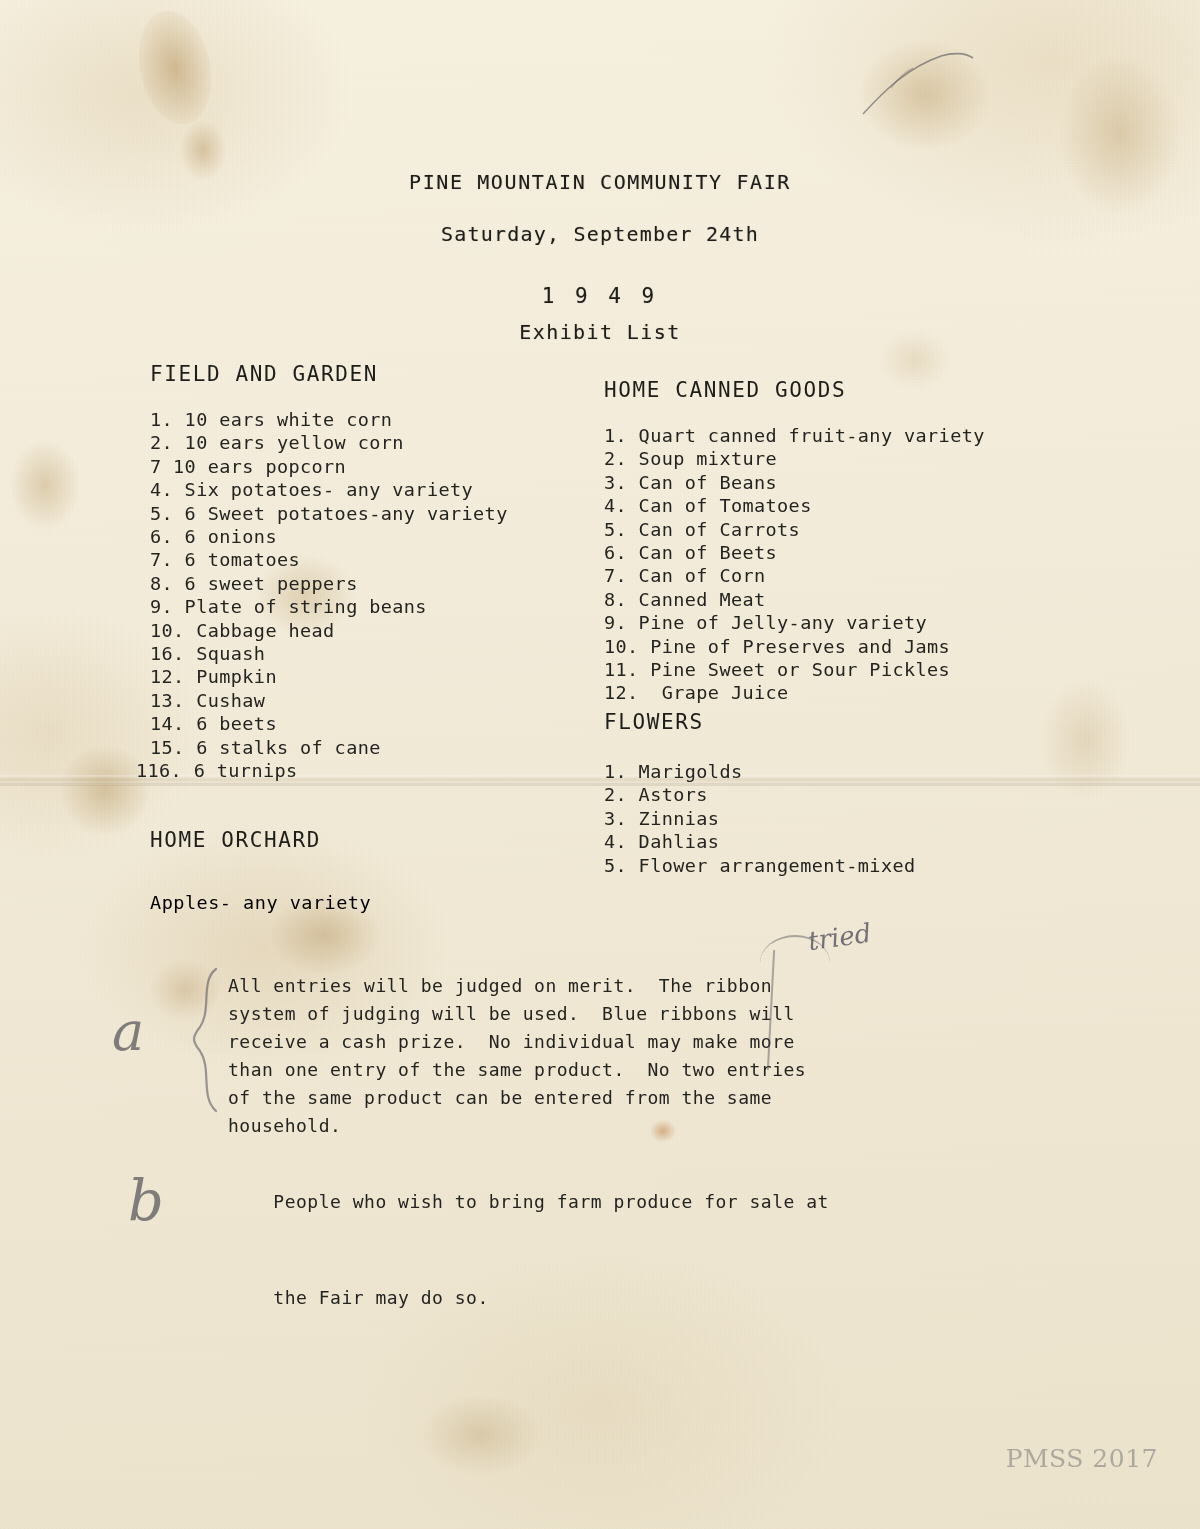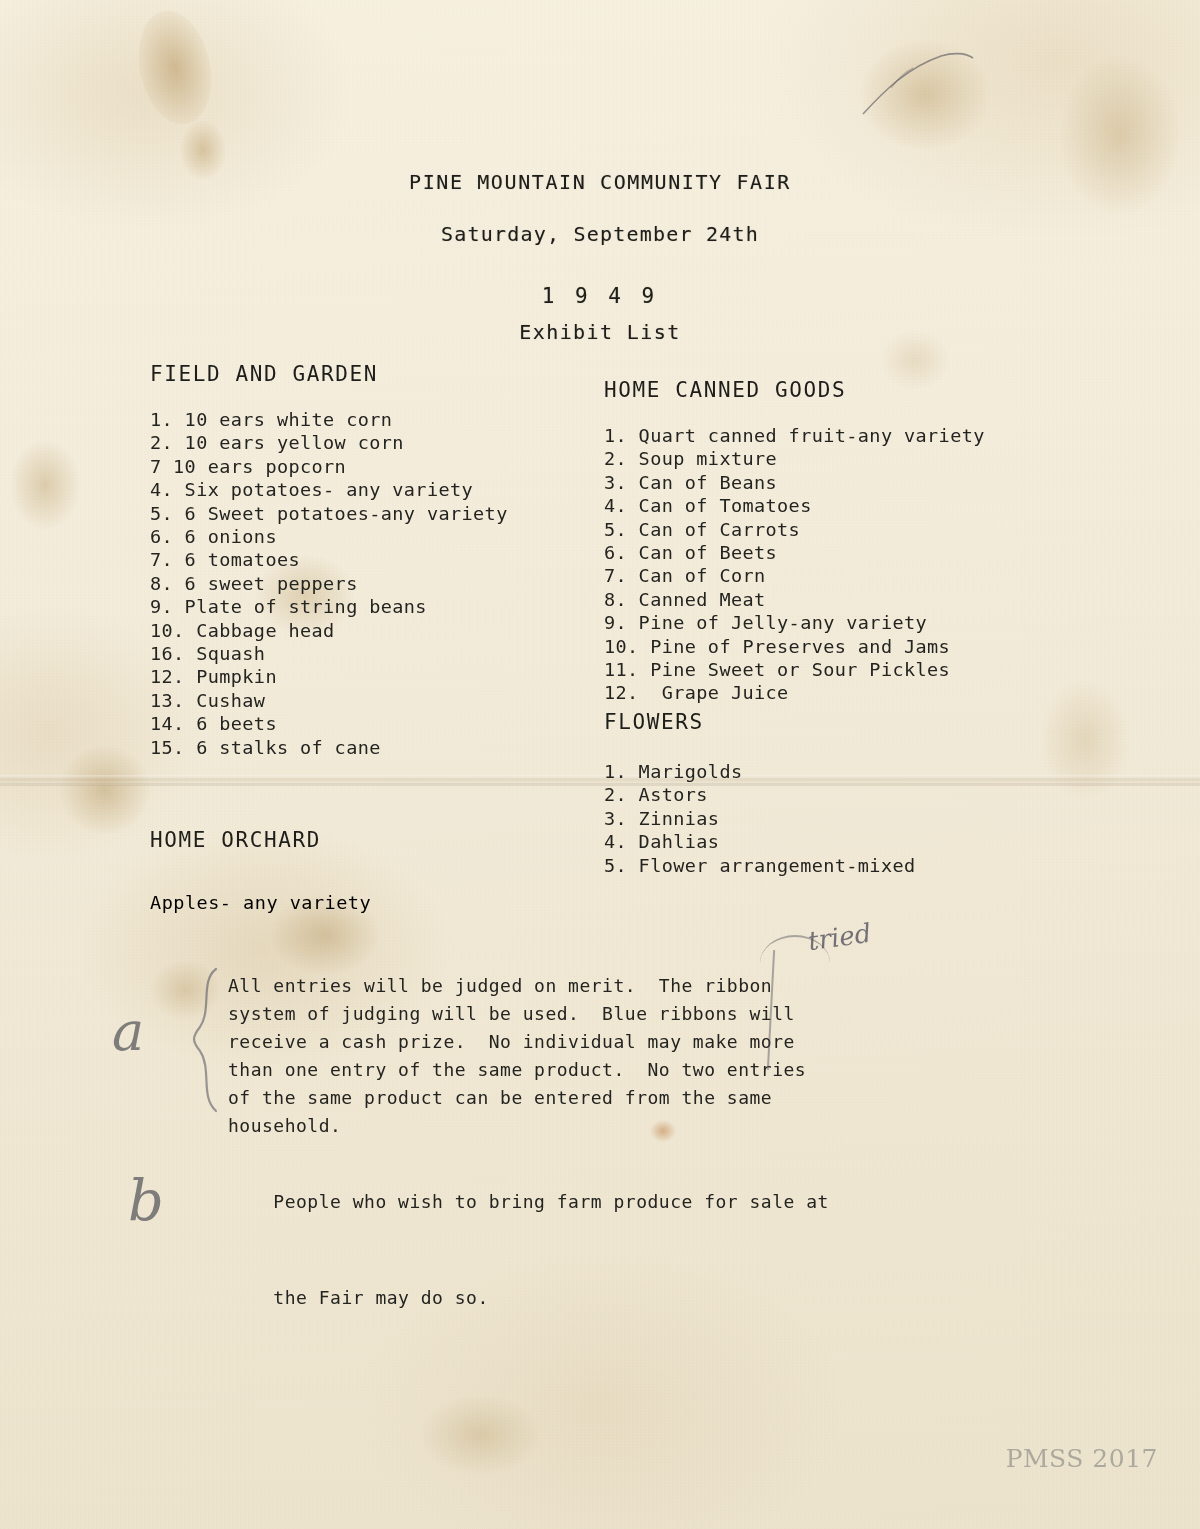--- a/index.html
+++ b/index.html
@@ -227,20 +227,21 @@
       <div class="item">6. 6 onions</div>
       <div class="item">7. 6 tomatoes</div>
       <div class="item">8. 6 sweet peppers</div>
       <div class="item">9. Plate of string beans</div>
       <div class="item">10. Cabbage head</div>
       <div class="item">16. Squash</div>
       <div class="item">12. Pumpkin</div>
       <div class="item">13. Cushaw</div>
       <div class="item">14. 6 beets</div>
       <div class="item">15. 6 stalks of cane</div>
+      <div class="item" style="margin-left:-14px;">116. 6 turnips</div>
     </div>
   </div>
 
   <div class="orchard">
     <div class="col-head">HOME ORCHARD</div>
     <div class="body">Apples- any variety</div>
   </div>
 
   <div class="col-right">
     <div class="col-head">HOME CANNED GOODS</div>

